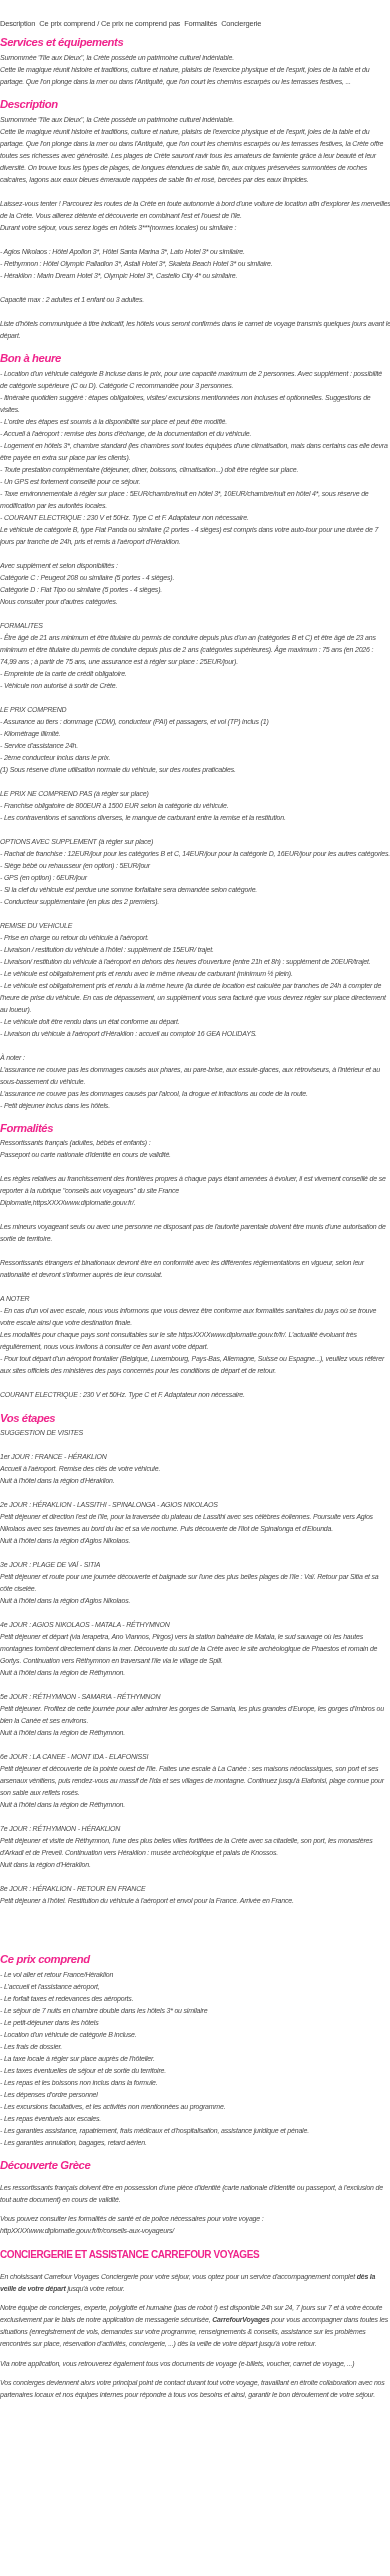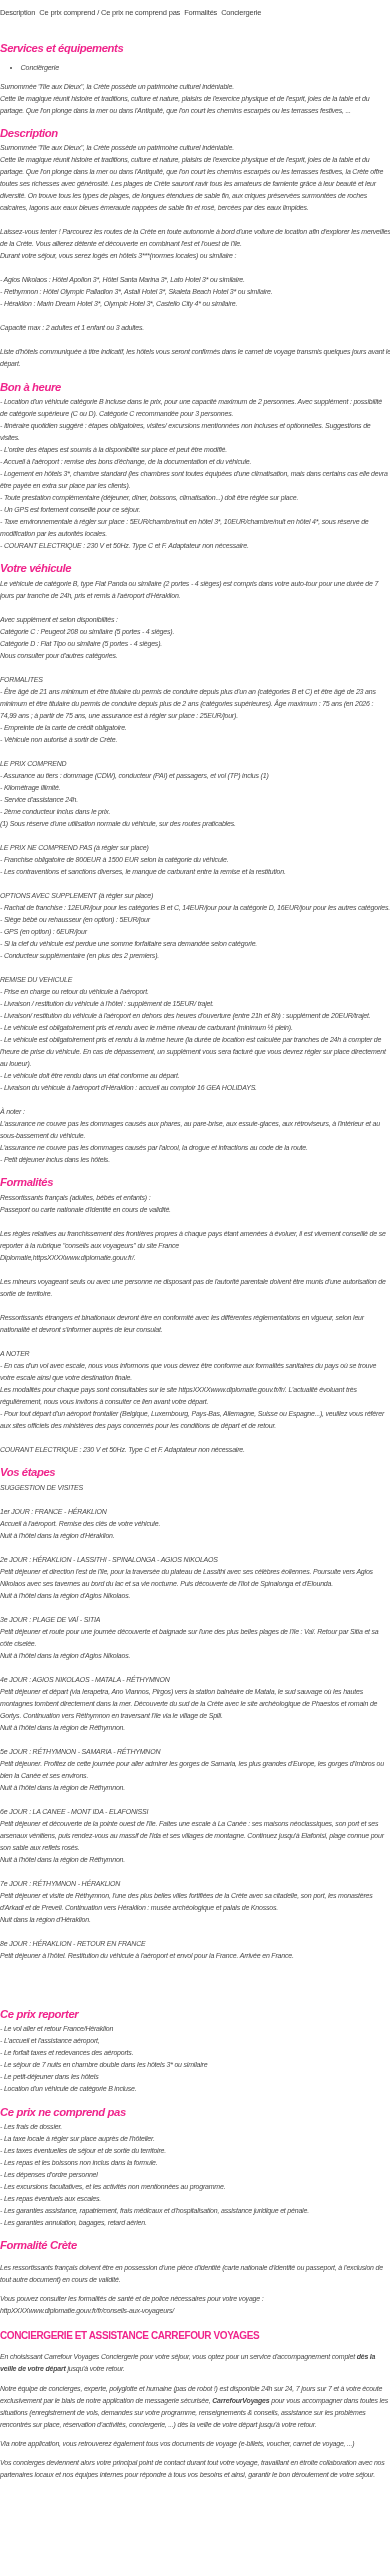--- a/index.html
+++ b/index.html
@@ -4,32 +4,32 @@
   <style>
     html, body { margin: 0; padding: 0; background: #ffffff; }
     body {
       width: 391px;
       font-family: "Liberation Sans", sans-serif;
       color: #4a4a4a;
       font-size: 7px;
       letter-spacing: -0.2px;
     }
     .page { padding: 0 0 5.2px 0; }
-    .tabs { font-style: normal; font-size: 7.5px; line-height: 11.3px; padding-top: 7px; margin: 0 0 6.2px 0; color: #444; }
+    .tabs { font-style: normal; font-size: 7.5px; line-height: 11.3px; padding-top: 18px; margin: 0 0 6.2px 0; color: #444; }
     .tabs span { margin-right: 2.1px; }
     h2 {
       color: #f0258c;
       font-style: italic;
       font-weight: bold;
       font-size: 11.3px;
       letter-spacing: -0.4px;
       margin: 9.3px 0 1px 0;
       line-height: 15.5px;
     }
-    h2.first { margin-top: 23px; }
+    h2.first { margin-top: 6px; }
     h2.big { font-style: normal; font-size: 10px; text-transform: none; margin: 10.3px 0 8.2px 0; }
     p, .line { font-style: italic; line-height: 12px; margin: 0; }
     .gap { height: 12px; }
     .gap-s { height: 7.2px; }
     ul.services { margin: 5.2px 0 6.2px 0; padding-left: 20.6px; }
     ul.services li { font-style: italic; line-height: 12.4px; font-size: 7.2px; }
     b { font-weight: bold; }
   </style>
 </head>
 <body>
@@ -37,23 +37,20 @@
 <div class="page">
 
   <div class="tabs">
     <span>Description</span>
     <span>Ce prix comprend / Ce prix ne comprend pas</span>
     <span>Formalités</span>
     <span>Conciergerie</span>
   </div>
 
   <h2 class="first">Services et équipements</h2>
-  <ul class="services">
-    <li>Conciërgerie</li>
-  </ul>
 
   <p>Surnommée "l'île aux Dieux", la Crète possède un patrimoine culturel indéniable.</p>
   <p>Cette île magique réunit histoire et traditions, culture et nature, plaisirs de l'exercice physique et de l'esprit, joies de la table et du partage. Que l'on plonge dans la mer ou dans l'Antiquité, que l'on court les chemins escarpés ou les terrasses festives, ...</p>
 
   <h2>Description</h2>
   <p>Surnommée "l'île aux Dieux", la Crète possède un patrimoine culturel indéniable.</p>
   <p>Cette île magique réunit histoire et traditions, culture et nature, plaisirs de l'exercice physique et de l'esprit, joies de la table et du partage. Que l'on plonge dans la mer ou dans l'Antiquité, que l'on court les chemins escarpés ou les terrasses festives, la Crète offre toutes ses richesses avec générosité. Les plages de Crète sauront ravir tous les amateurs de farniente grâce à leur beauté et leur diversité. On trouve tous les types de plages, de longues étendues de sable fin, aux criques préservées surmontées de roches calcaires, lagons aux eaux bleues émeraude nappées de sable fin et rosé, bercées par des eaux limpides.</p>
   <div class="gap"></div>
   <p>Laissez-vous tenter ! Parcourez les routes de la Crète en toute autonomie à bord d'une voiture de location afin d'explorer les merveilles de la Crète. Vous allierez détente et découverte en combinant l'est et l'ouest de l'île.</p>
 
@@ -71,21 +68,20 @@
   <p>- Location d'un véhicule catégorie B incluse dans le prix, pour une capacité maximum de 2 personnes. Avec supplément : possibilité de catégorie supérieure (C ou D). Catégorie C recommandée pour 3 personnes.</p>
   <p>- Itinéraire quotidien suggéré : étapes obligatoires, visites/ excursions mentionnées non incluses et optionnelles. Suggestions de visites.</p>
   <p>- L'ordre des étapes est soumis à la disponibilité sur place et peut être modifié.</p>
   <p>- Accueil à l'aéroport : remise des bons d'échange, de la documentation et du véhicule.</p>
   <p>- Logement en hôtels 3*, chambre standard (les chambres sont toutes équipées d'une climatisation, mais dans certains cas elle devra être payée en extra sur place par les clients).</p>
   <p>- Toute prestation complémentaire (déjeuner, dîner, boissons, climatisation...) doit être réglée sur place.</p>
   <p>- Un GPS est fortement conseillé pour ce séjour.</p>
   <p>- Taxe environnementale à régler sur place : 5EUR/chambre/nuit en hôtel 3*, 10EUR/chambre/nuit en hôtel 4*, sous réserve de modification par les autorités locales.</p>
   <p>- COURANT ELECTRIQUE : 230 V et 50Hz. Type C et F. Adaptateur non nécessaire.</p>
 
-  <h2>Votre véhicule</h2>
   <p>Le véhicule de catégorie B, type Fiat Panda ou similaire (2 portes - 4 sièges) est compris dans votre auto-tour pour une durée de 7 jours par tranche de 24h, pris et remis à l'aéroport d'Héraklion.</p>
   <div class="gap"></div>
   <p>Avec supplément et selon disponibilités :</p>
   <p>Catégorie C : Peugeot 208 ou similaire (5 portes - 4 sièges).</p>
   <p>Catégorie D : Fiat Tipo ou similaire (5 portes - 4 sièges).</p>
   <p>Nous consulter pour d'autres catégories.</p>
   <div class="gap"></div>
 
   <p>FORMALITES</p>
   <p>- Être âgé de 21 ans minimum et être titulaire du permis de conduire depuis plus d'un an (catégories B et C) et être âgé de 23 ans minimum et être titulaire du permis de conduire depuis plus de 2 ans (catégories supérieures). Âge maximum : 75 ans (en 2026 : 74,99 ans ; à partir de 75 ans, une assurance est à régler sur place : 25EUR/jour).</p>
@@ -186,40 +182,39 @@
   <p>Petit déjeuner et visite de Réthymnon, l'une des plus belles villes fortifiées de la Crète avec sa citadelle, son port, les monastères d'Arkadi et de Preveli. Continuation vers Héraklion : musée archéologique et palais de Knossos.</p>
   <p>Nuit dans la région d'Héraklion.</p>
   <div class="gap"></div>
 
   <p>8e JOUR : HÉRAKLION - RETOUR EN FRANCE</p>
   <p>Petit déjeuner à l'hôtel. Restitution du véhicule à l'aéroport et envol pour la France. Arrivée en France.</p>
   <div class="gap"></div>
   <div class="gap"></div>
   <div class="gap"></div>
 
-  <h2>Ce prix reporter</h2>
+  <h2>Ce prix comprend</h2>
   <p>- Le vol aller et retour France/Héraklion</p>
   <p>- L'accueil et l'assistance aéroport,</p>
   <p>- Le forfait taxes et redevances des aéroports.</p>
   <p>- Le séjour de 7 nuits en chambre double dans les hôtels 3* ou similaire</p>
   <p>- Le petit-déjeuner dans les hôtels</p>
   <p>- Location d'un véhicule de catégorie B incluse.</p>
 
-  <h2>Ce prix ne comprend pas</h2>
   <p>- Les frais de dossier.</p>
   <p>- La taxe locale à régler sur place auprès de l'hôtelier.</p>
   <p>- Les taxes éventuelles de séjour et de sortie du territoire.</p>
   <p>- Les repas et les boissons non inclus dans la formule.</p>
   <p>- Les dépenses d'ordre personnel</p>
   <p>- Les excursions facultatives, et les activités non mentionnées au programme.</p>
   <p>- Les repas éventuels aux escales.</p>
   <p>- Les garanties assistance, rapatriement, frais médicaux et d'hospitalisation, assistance juridique et pénale.</p>
   <p>- Les garanties annulation, bagages, retard aérien.</p>
 
-  <h2>Formalité Crète</h2>
+  <h2>Découverte Grèce</h2>
   <div class="gap-s"></div>
   <p>Les ressortissants français doivent être en possession d’une pièce d’identité (carte nationale d’identité ou passeport, à l’exclusion de tout autre document) en cours de validité.</p>
   <div class="gap-s"></div>
   <p>Vous pouvez consulter les formalités de santé et de police nécessaires pour votre voyage :</p>
   <p>httpXXXXwww.diplomatie.gouv.fr/fr/conseils-aux-voyageurs/</p>
 
   <h2 class="big">CONCIERGERIE ET ASSISTANCE CARREFOUR VOYAGES</h2>
   <p><span>En choisissant Carrefour Voyages Conciergerie pour votre séjour, vous optez pour un service d'accompagnement complet </span><b>dès la veille de votre départ</b><span> jusqu'à votre retour.</span></p>
   <div class="gap-s"></div>
   <p><span>Notre équipe de concierges, experte, polyglotte et humaine (pas de robot !) est disponible 24h sur 24, 7 jours sur 7 et à votre écoute exclusivement par le biais de notre application de messagerie sécurisée, </span><b>CarrefourVoyages</b><span> pour vous accompagner dans toutes les situations (enregistrement de vols, demandes sur votre programme, renseignements &amp; conseils, assistance sur les problèmes rencontrés sur place, réservation d’activités, conciergerie, ...) dès la veille de votre départ jusqu’à votre retour.</span></p>

